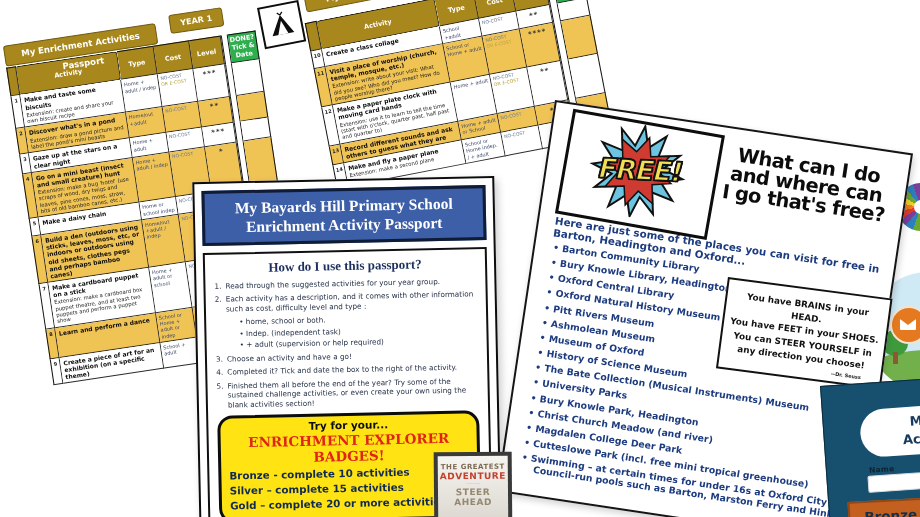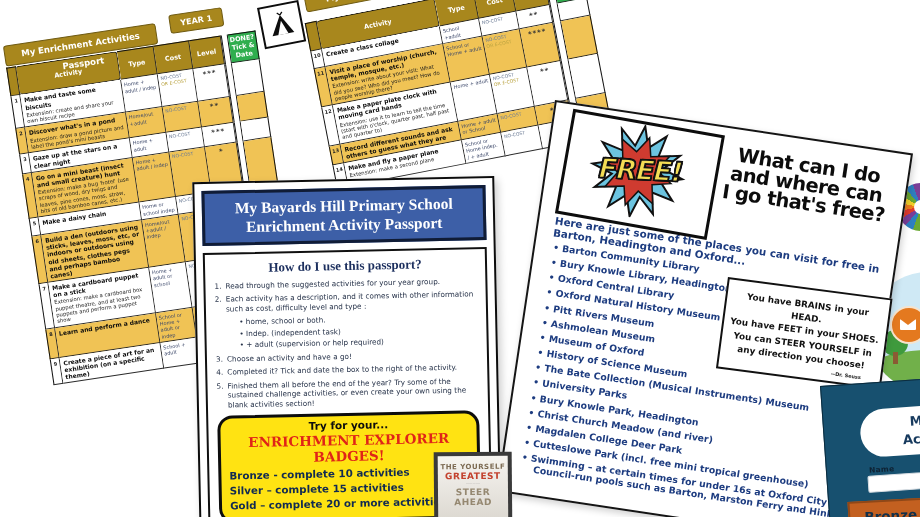--- a/index.html
+++ b/index.html
@@ -377,22 +377,22 @@
             <div class="badge-line">Bronze -  complete 10 activities</div>
             <div class="badge-line">Silver – complete 15 activities</div>
             <div class="badge-line">Gold – complete 20 or more activities</div>
           </div>
       </div>
     </div>
   </div>
 
   <div class="sheet poster">
     <div class="poster-in">
-      <div class="po1">THE YOURSELF</div>
-      <div class="po2">GREATEST</div>
+      <div class="po1">THE GREATEST</div>
+      <div class="po2">ADVENTURE</div>
       <div class="po3">·············</div>
       <div class="po4">STEER AHEAD</div>
     </div>
   </div>
 
   <div class="sheet flyer">
     <div class="freebox">
       <svg width="142" height="94" viewBox="0 0 140 95">
         <polygon fill="#6cc4e0" stroke="#111" stroke-width="2" points="116,48 95.1,54.7 109.8,71 88.4,66.4 93,87.8 76.7,73.1 70,94 63.3,73.1 47,87.8 51.6,66.4 30.2,71 44.9,54.7 24,48 44.9,41.3 30.2,25 51.6,29.6 47,8.2 63.3,22.9 70,2 76.7,22.9 93,8.2 88.4,29.6 109.8,25 95.1,41.3"></polygon>
         <polygon fill="#cf3b30" stroke="#111" stroke-width="1.5" points="105.5,54.3 86.9,58.7 90.7,77.5 74.3,67.5 63.7,83.5 59.3,64.9 40.5,68.7 50.5,52.3 34.5,41.7 53.1,37.3 49.3,18.5 65.7,28.5 76.3,12.5 80.7,31.1 99.5,27.3 89.5,43.7"></polygon>

